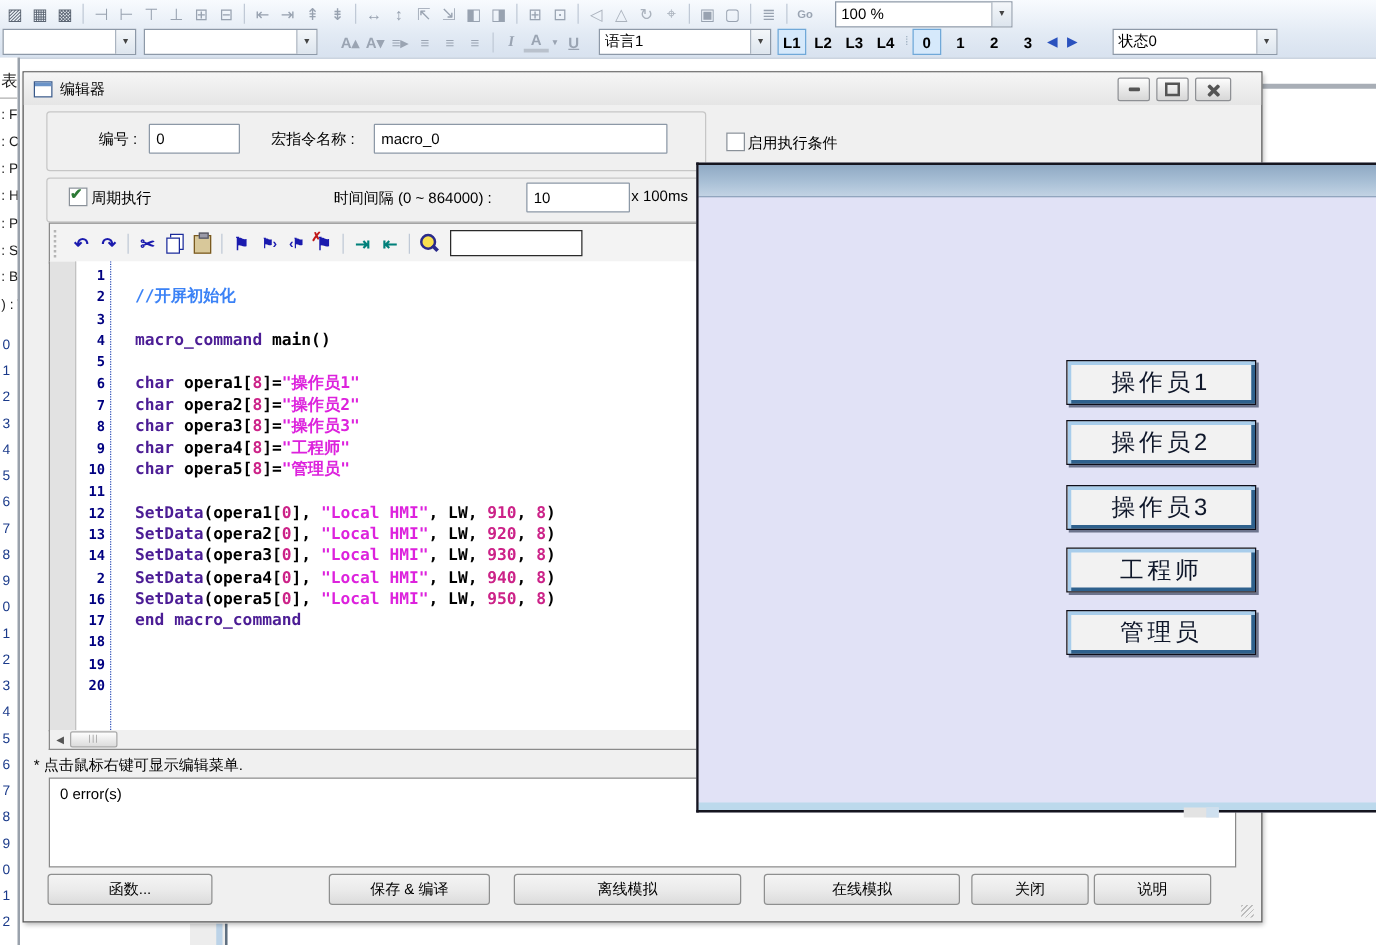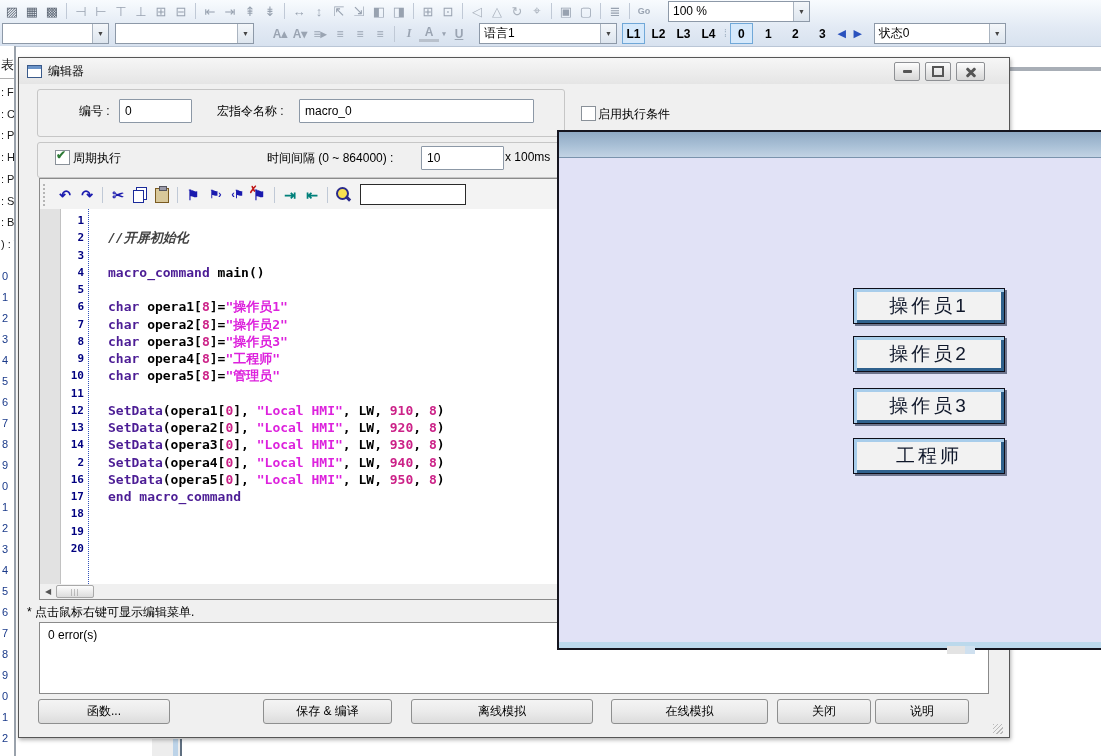--- a/index.html
+++ b/index.html
@@ -94,21 +94,21 @@
   .gutter{width:27px;flex:none;border-right:1px dotted #3355bb;padding-top:3px;}
   .gn{height:17.25px;line-height:17.25px;text-align:right;padding-right:4px;
       font-family:"DejaVu Sans Mono",monospace;font-size:11px;font-weight:bold;color:#000080;}
   .codelines{flex:1;padding:3px 0 0 19px;}
   .cl{height:17.25px;line-height:17.25px;white-space:pre;
       font-family:"DejaVu Sans Mono",monospace;font-size:13px;font-weight:bold;}
   .cl .pl{color:#000;}
   .cl .kw{color:#4c1d95;}
   .cl .str{color:#dd22dd;}
   .cl .num{color:#cc2288;}
-  .cl .com{color:#404040;font-style:italic;}
+  .cl .com{color:#3b82f6;}
   
   .hscroll{position:absolute;left:20px;top:526px;width:520px;height:15px;background:#f0f0f0;
            border:1px solid #8a8a8a;border-top:none;display:flex;align-items:center;}
   .hs-arrow{width:16px;height:13px;display:flex;align-items:center;justify-content:center;font-size:8px;color:#555;flex:none;}
   .hs-thumb{width:36px;height:11px;background:linear-gradient(#fdfdfd,#dcdcdc);border:1px solid #a8a8a8;border-radius:2px;flex:none;
             display:flex;align-items:center;justify-content:center;font-size:7px;color:#999;letter-spacing:1px;}
   .hint{position:absolute;left:8px;top:546px;font-size:12px;}
   .outbox{position:absolute;left:20px;top:564px;width:948px;height:70px;background:#fff;border:1px solid #8a8a8a;}
   .outtext{position:absolute;left:8px;top:5px;font-size:12px;}
   
@@ -225,21 +225,21 @@
         </span>
       <span class="dotsep">⁞</span>
       <span id="stateBtns" style="display:flex;align-items:center;gap:4px;">
           <span class="tgl on">0</span>
           <span class="tgl">1</span>
           <span class="tgl">2</span>
           <span class="tgl">3</span>
         </span>
       <span class="navarrow">◀</span>
       <span class="navarrow">▶</span>
-      <span class="combo" style="width:130px;margin-left:8px;">
+      <span class="combo" style="width:130px;margin-left:24px;">
         <span class="cval">状态0</span>
         <span class="carw">▼</span>
       </span>
     </div>
   </div>
 
   <div class="sidebar" id="sidebarBox">
     <span class="sb-it sb-tab" style="top:10px;">表</span>
     <span class="sb-line"></span>
   <span class="sb-it" style="top: 40px;">: Fa</span>
@@ -406,20 +406,21 @@
     <span class="grip-rs"></span>
   </div>
 
   <div class="preview">
     <div class="ptitle"></div>
     <div class="pbody">
       <div class="pbtn pb1">操作员1</div>
       <div class="pbtn pb2">操作员2</div>
       <div class="pbtn pb3">操作员3</div>
       <div class="pbtn pb4">工程师</div>
+      <div class="pbtn pb5">管理员</div>
     </div>
     <div class="pstrip"></div>
   </div>
 
   <div class="frag-line"></div>
   <div class="frag-sb">
       <i></i>
       <b></b>
     </div>
   <div class="frag-up">

